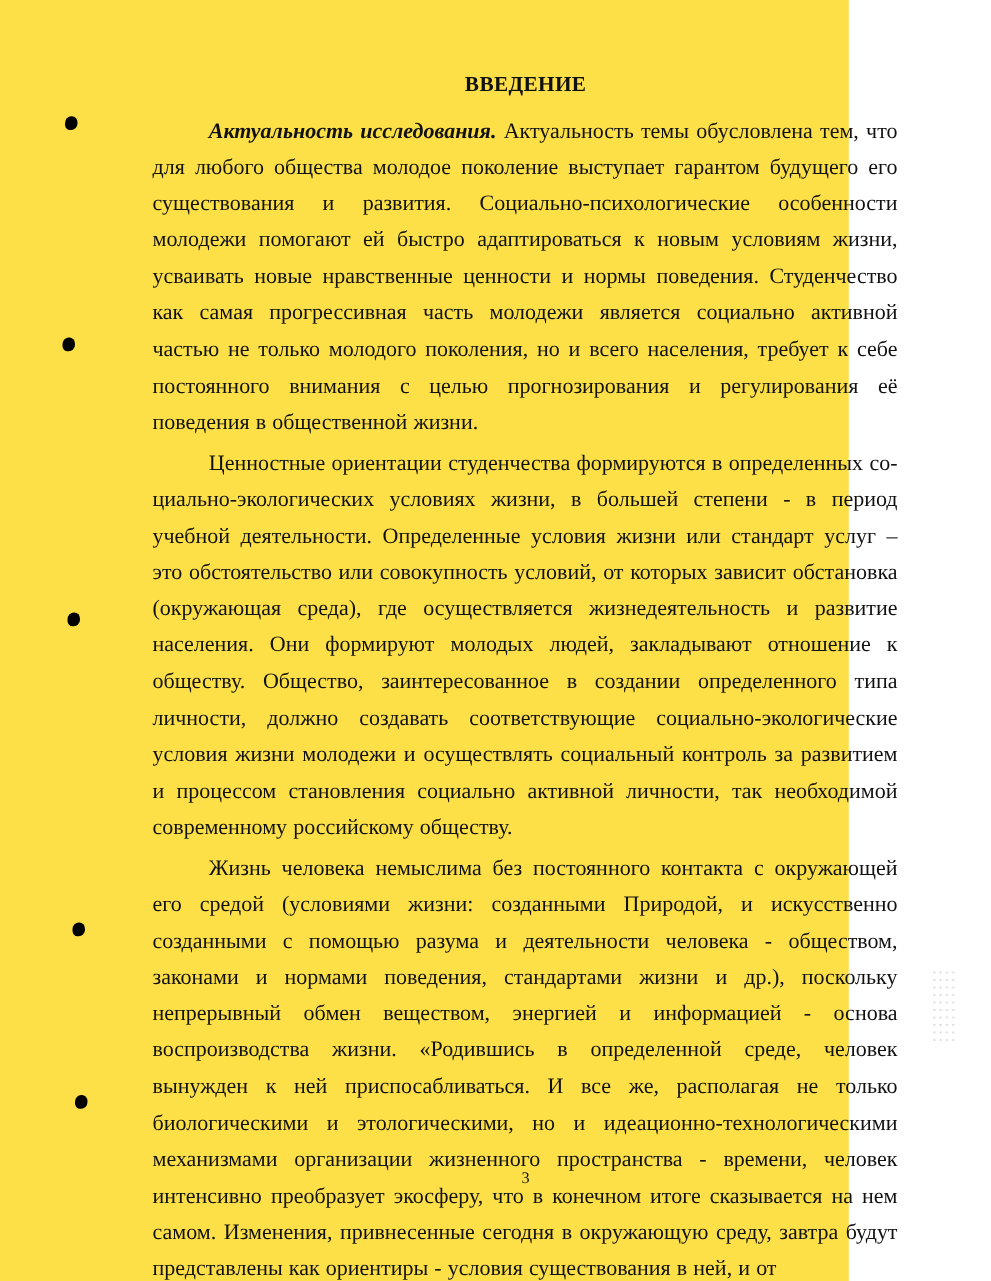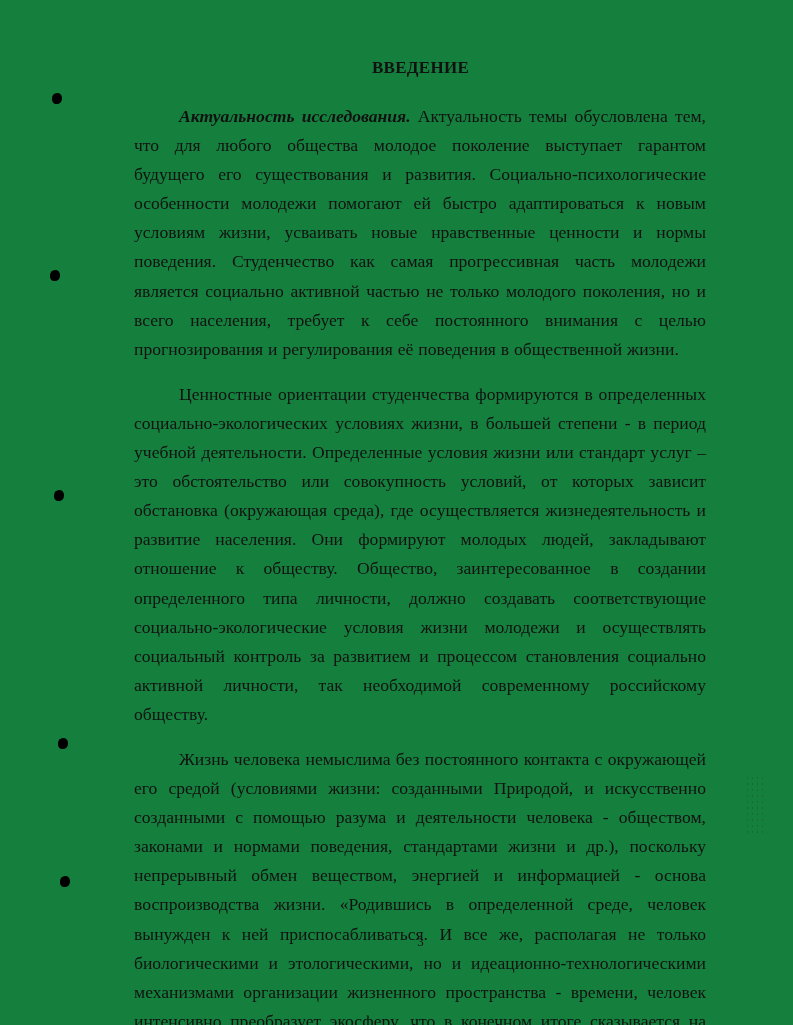--- a/index.html
+++ b/index.html
@@ -11,23 +11,23 @@
       width: 793px;
       height: 1025px;
       position: relative;
       overflow: hidden;
       font-family: "Liberation Serif", "DejaVu Serif", serif;
       color: #111111;
     }
     .page {
       position: absolute;
       left: 0; top: 0;
-      width: 793px;
+      width: 679px;
       height: 1025px;
-      background: #15803d;
+      background: #fde047;
     }
     .title {
       position: absolute;
       left: 0;
       width: 793px;
       top: 57px;
       text-align: center;
       padding-left: 48px;
       box-sizing: border-box;
       font-weight: bold;
@@ -35,21 +35,21 @@
       letter-spacing: 0.3px;
       line-height: 22px;
     }
     .text {
       position: absolute;
       left: 118px;
       top: 86px;
       width: 604px;
     }
     .para {
-      margin: 16px;
+      margin: 4px;
       font-size: 17.6px;
       line-height: 29.1px;
       text-align: justify;
       text-indent: 45px;
       hyphens: manual;
       word-spacing: 0.5px;
     }
     .lead {
       font-weight: bold;
       font-style: italic;

